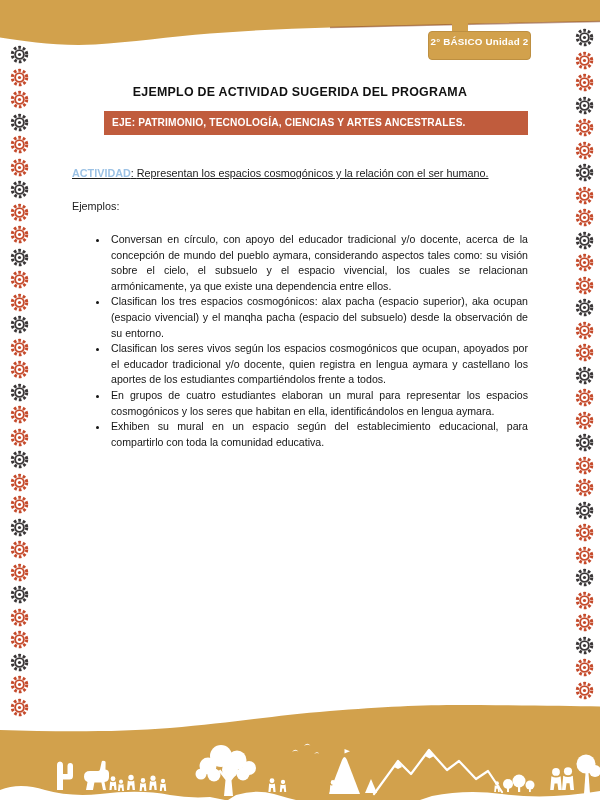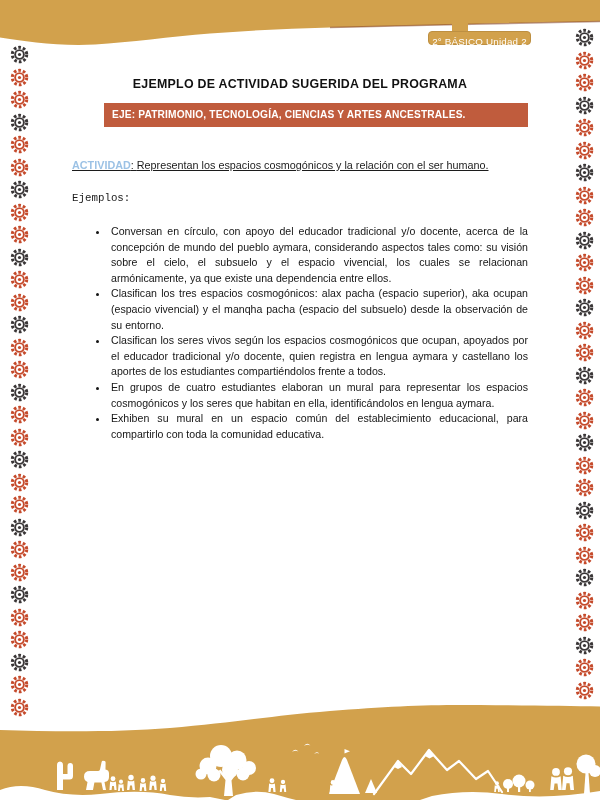--- a/index.html
+++ b/index.html
@@ -10,41 +10,41 @@
   html,body{width:600px;height:800px;}
   body{
     position:relative;width:600px;height:800px;background:#fff;overflow:hidden;
     font-family:"Liberation Sans","DejaVu Sans",sans-serif;color:var(--ink);
   }
   
   .top-band{position:absolute;top:0;left:0;width:600px;height:50px;z-index:1;}
   
   .badge-tab{position:absolute;left:452px;top:22px;width:16px;height:11px;background:var(--tan);z-index:2;}
   .unit-badge{
-    position:absolute;left:428px;top:31px;width:103px;height:14px;z-index:3;
+    position:absolute;left:428px;top:31px;width:103px;height:29px;z-index:3;
     background:var(--tan);border:1px solid #BD8F41;border-radius:4px;
-    color:#fff;font-size:9.8px;font-weight:normal;text-align:center;line-height:19px;
+    color:#fff;font-size:9.8px;font-weight:bold;text-align:center;line-height:19px;
     letter-spacing:.2px;
   }
   
   .chain{position:absolute;display:flex;flex-direction:column;gap:3.5px;z-index:1;}
   .chain-left{left:10px;top:45px;}
   .chain-right{left:575px;top:28px;}
   .rosette{display:block;}
   
-  .main{position:absolute;left:72px;top:0;width:456px;z-index:2;}
+  .main{position:absolute;left:72px;top:8px;width:456px;z-index:2;}
   .page-title{margin-top:77px;font-size:12.4px;font-weight:bold;text-align:center;letter-spacing:.25px;color:#111;}
   .eje-banner{
     margin-top:12px;height:24px;background:var(--banner);
     color:#fff;font-size:10.2px;font-weight:bold;line-height:24px;
     padding-left:8px;letter-spacing:.15px;margin-left:32px;
   }
   .activity-line{margin-top:31px;font-size:10.8px;line-height:15px;text-decoration:underline;}
   .activity-label{color:var(--blue);font-weight:bold;}
-  .examples-heading{margin-top:19px;font-size:10.8px;font-family:Liberation Mono, monospace;}
+  .examples-heading{margin-top:19px;font-size:10.8px;}
   ul.example-list{margin-top:20px;padding-left:37px;list-style:disc;}
   ul.example-list li{
     font-size:10.6px;line-height:15.6px;text-align:justify;
     padding-left:2px;color:#151515;
   }
   ul.example-list li span.b{font-weight:normal;}
   
   .footer-art{position:absolute;left:0;bottom:0;width:600px;height:96px;z-index:1;}
 </style>
 </head>
@@ -428,21 +428,21 @@
   <div class="eje-banner">EJE: PATRIMONIO, TECNOLOGÍA, CIENCIAS Y ARTES ANCESTRALES.</div>
   <div class="activity-line">
     <span class="activity-label">ACTIVIDAD</span><span>: </span><span>Representan los espacios cosmogónicos y la relación con el ser humano.</span>
   </div>
   <div class="examples-heading">Ejemplos:</div>
   <ul class="example-list">
       <li><span>Conversan en círculo, con apoyo del educador tradicional y/o docente, acerca de la concepción de mundo del pueblo aymara, considerando aspectos tales como: su visión sobre el cielo, el subsuelo y el espacio vivencial, los cuales se relacionan armónicamente, ya que existe una dependencia entre ellos.</span></li>
       <li><span>Clasifican los tres espacios cosmogónicos: </span><span class="b">alax pacha</span><span> (espacio superior), </span><span class="b">aka ocupan</span><span> (espacio vivencial) y el </span><span class="b">manqha pacha</span><span> (espacio del subsuelo) desde la observación de su entorno.</span></li>
       <li><span>Clasifican los seres vivos según los espacios cosmogónicos que ocupan, apoyados por el educador tradicional y/o docente, quien registra en lengua aymara y castellano los aportes de los estudiantes compartiéndolos frente a todos.</span></li>
       <li><span>En grupos de cuatro estudiantes elaboran un mural para representar los espacios cosmogónicos y los seres que habitan en ella, identificándolos en lengua aymara.</span></li>
-      <li><span>Exhiben su mural en un espacio común del establecimiento educacional, para compartirlo con toda la comunidad educativa.</span></li>
+      <li><span>Exhiben su mural en un espacio según del establecimiento educacional, para compartirlo con toda la comunidad educativa.</span></li>
     </ul>
 </div>
 
 <svg class="footer-art" viewBox="0 0 600 96" preserveAspectRatio="none">
   <defs>
     <g id="p">
       <circle cx="0" cy="-12.5" r="2.7"></circle>
       <path d="M-3.2,-9.5 Q0,-7.8 3.2,-9.5 L4,0 H1.6 L1,-4.5 H-1 L-1.6,0 H-4 Z"></path>
     </g>
   </defs>

